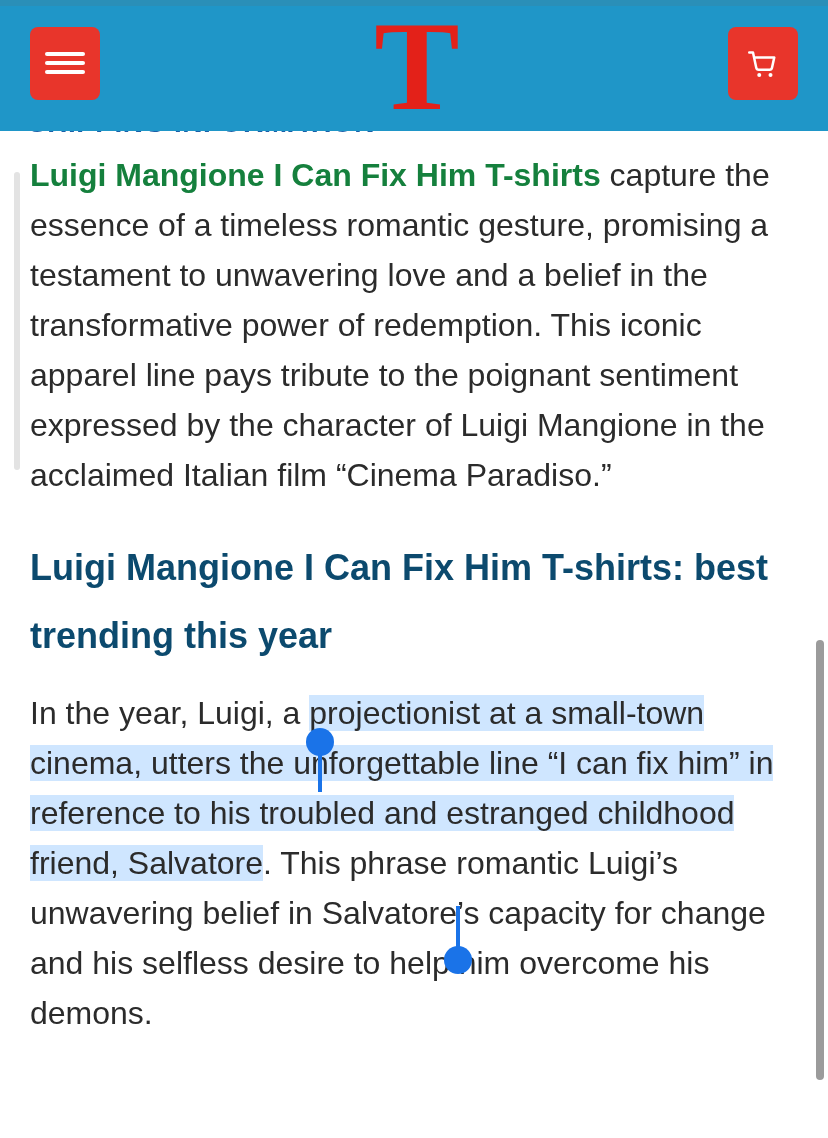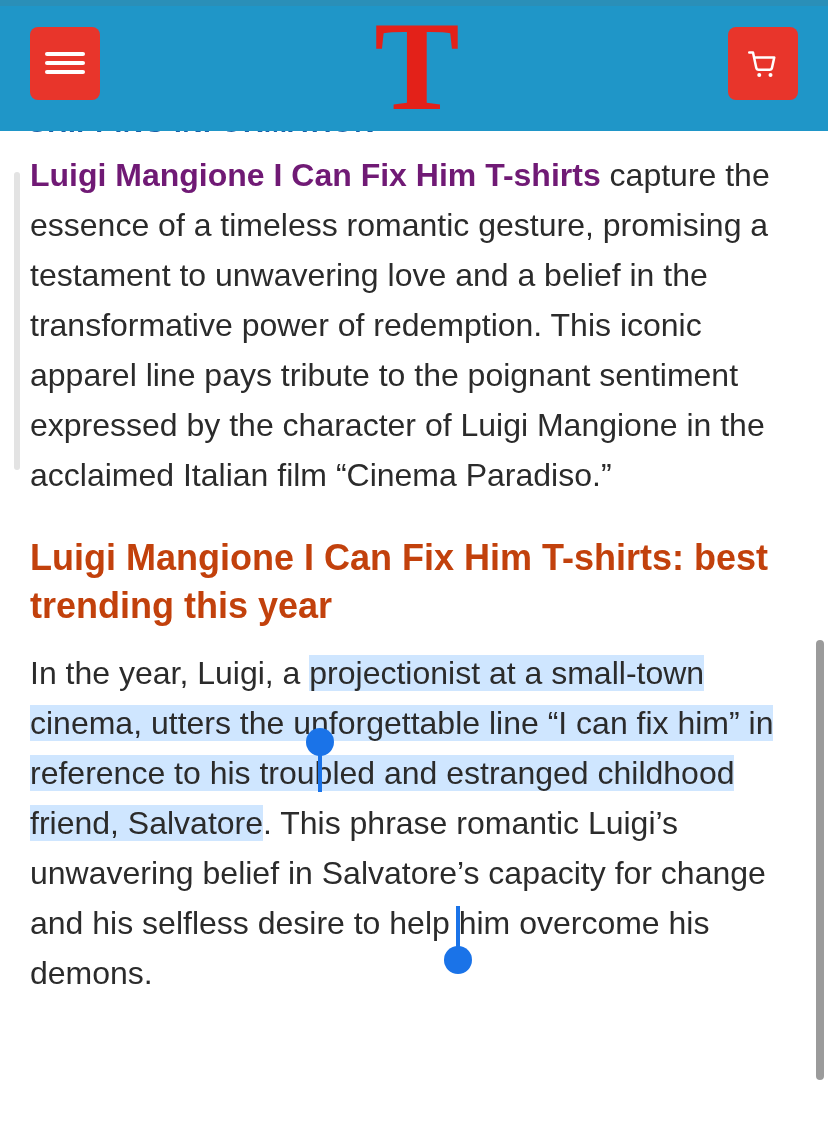--- a/index.html
+++ b/index.html
@@ -124,27 +124,27 @@
     left: 0;
     width: 828px;
     padding: 0 30px;
   }
   .para {
     font-size: 32px;
     line-height: 50px;
     color: #2b2b2b;
     margin-bottom: 30px;
   }
-  .para b { font-weight: bold; color: #701a75; }
+  .para b { font-weight: bold; color: #15803d; }
 
   .subheading {
     font-size: 36px;
-    line-height: 48px;
+    line-height: 68px;
     font-weight: bold;
-    color: #c2410c;
+    color: #0c4a6e;
     margin: 34px 0 18px 0;
   }
 
   .selection {
     background: #cfe6ff;
   }
 
   
   .left-indicator {
     position: absolute;

